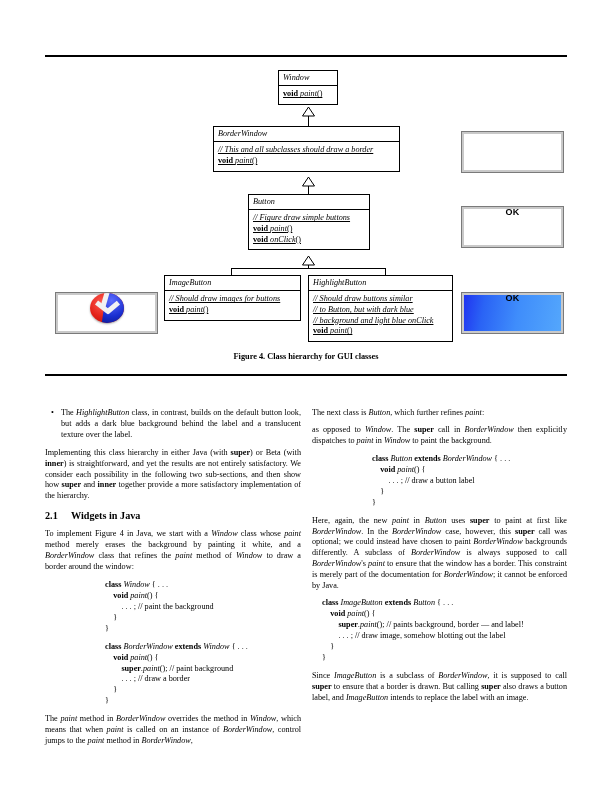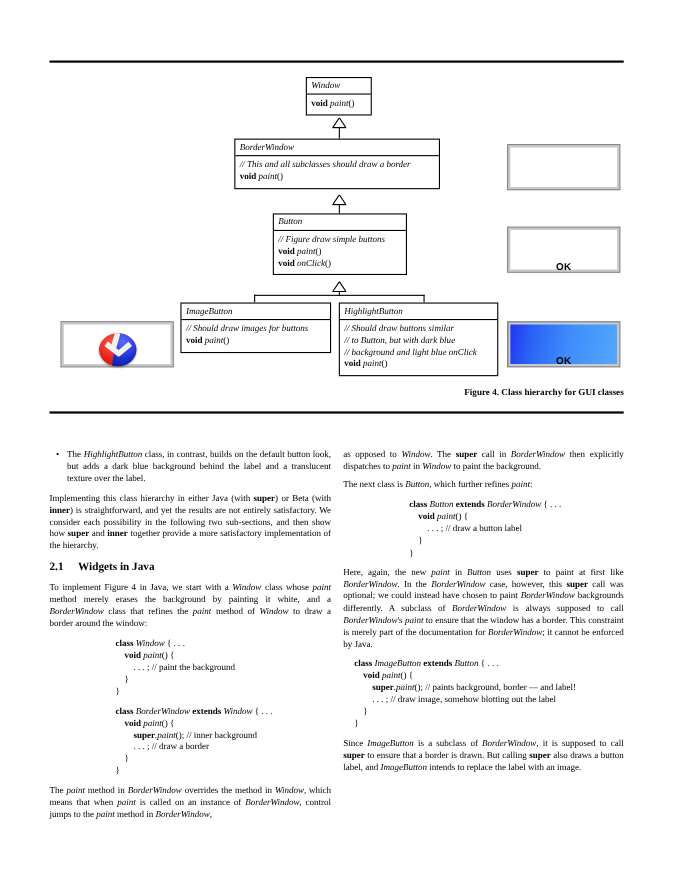--- a/index.html
+++ b/index.html
@@ -12,54 +12,54 @@
   .rule{position:absolute;left:45px;width:522px;height:1.6px;background:#000;}
   .rule.top{top:55px;}
   .rule.mid{top:374px;}
 
   
   .diagram{position:absolute;left:0;top:0;width:612px;height:350px;}
   .uml{position:absolute;border:1px solid #000;background:#fff;box-sizing:border-box;}
   .uml .name{padding:2px 4px 3px 4px;border-bottom:1px solid #000;
              font-style:italic;font-size:8.2px;line-height:1.15;white-space:nowrap;}
   .uml .body{padding:3px 4px 4px 4px;font-size:8.2px;line-height:1.3;}
-  .uml .body div{white-space:nowrap;}
+  .uml .body div{white-space:nowrap;text-decoration:underline;}
   .cmt{font-style:italic;}
   .kw{font-weight:bold;}
   .mi{font-style:italic;}
 
   
   .vline{position:absolute;width:1px;background:#000;}
   .hline{position:absolute;height:1px;background:#000;}
   .triwrap{position:absolute;}
   .triwrap svg{display:block;}
 
   
   .shot{position:absolute;box-sizing:border-box;}
   .shot .frame{width:100%;height:100%;box-sizing:border-box;
         border:1.5px solid #7a7a7a;background:#fff;
         box-shadow:inset 0 0 0 2px #c9c9c9;
-        display:flex;align-items:flex-end;justify-content:center;}
+        display:flex;align-items:flex-start;justify-content:center;}
   .shot .okl{font-family:"Liberation Sans","DejaVu Sans",sans-serif;
         font-weight:bold;font-size:9px;color:#000;letter-spacing:.3px;}
   .hl .frame{background:linear-gradient(100deg,#1f2ff0 0%,#2a63f5 22%,#3f8dfb 55%,#55a8fc 100%);}
   .hl .okl{color:#000;}
   .ball{width:34px;height:30px;border-radius:50%;position:relative;overflow:hidden;
         background:radial-gradient(circle at 36% 32%,#ff5b52 0%,#e32219 48%,#9e0f08 100%);
         box-shadow:0 1px 2px rgba(0,0,0,.35);}
   .ball .bluepart{position:absolute;right:-2px;top:-2px;width:22px;height:34px;
         background:radial-gradient(circle at 30% 30%,#5b6bff 0%,#1a2fd0 55%,#0b1480 100%);
         border-radius:0 50% 50% 0/0 50% 50% 0;transform:rotate(8deg);}
   .ball .w1,.ball .w2,.ball .w3{position:absolute;background:#f2f2f2;}
   .ball .w1{left:13px;top:-4px;width:5px;height:18px;transform:rotate(16deg);}
   .ball .w2{left:5px;top:12px;width:16px;height:4.5px;transform:rotate(38deg);}
   .ball .w3{left:15px;top:12px;width:15px;height:4.5px;transform:rotate(-40deg);}
 
   
-  .caption{position:absolute;left:45px;top:352px;width:522px;text-align:right;
+  .caption{position:absolute;left:45px;top:352px;width:522px;text-align:center;
            font-size:8.3px;font-weight:bold;}
 
   
   .col{position:absolute;top:408px;width:256px;font-size:8.2px;line-height:1.33;
        text-align:justify;}
   .col.left{left:45px;}
   .col.right{left:312px;width:255px;}
   .col p{margin:0 0 6.5px 0;}
   ul.bullets{margin:0 0 7px 0;padding:0 0 0 16px;list-style:none;}
   ul.bullets li{position:relative;text-align:justify;margin-bottom:3px;}
@@ -194,32 +194,32 @@
     <div class="code ind">
         <div class="l"><span class="b">class </span><span class="i">Window</span><span> { . . .</span></div>
         <div class="l"><span>    </span><span class="b">void </span><span class="i">paint</span><span>() {</span></div>
         <div class="l"><span>        . . . ; // paint the background</span></div>
         <div class="l"><span>    }</span></div>
         <div class="l"><span>}</span></div>
       </div>
     <div class="code ind">
         <div class="l"><span class="b">class </span><span class="i">BorderWindow </span><span class="b">extends </span><span class="i">Window</span><span> { . . .</span></div>
         <div class="l"><span>    </span><span class="b">void </span><span class="i">paint</span><span>() {</span></div>
-        <div class="l"><span>        </span><span class="b">super</span><span class="i">.paint</span><span>(); // inner background</span></div>
+        <div class="l"><span>        </span><span class="b">super</span><span class="i">.paint</span><span>(); // paint background</span></div>
         <div class="l"><span>        . . . ; // draw a border</span></div>
         <div class="l"><span>    }</span></div>
         <div class="l"><span>}</span></div>
       </div>
 
     <p><span>The </span><span class="i">paint</span><span> method in </span><span class="i">BorderWindow</span><span> overrides the method in </span><span class="i">Window</span><span>, which means that when </span><span class="i">paint</span><span> is called on an instance of </span><span class="i">BorderWindow</span><span>, control jumps to the </span><span class="i">paint</span><span> method in </span><span class="i">BorderWindow</span><span>,</span></p>
   </div>
 
   <div class="col right">
+    <p><span>The next class is </span><span class="i">Button</span><span>, which further refines </span><span class="i">paint</span><span>:</span></p>
     <p><span>as opposed to </span><span class="i">Window</span><span>. The </span><span class="b">super</span><span> call in </span><span class="i">BorderWindow</span><span> then explicitly dispatches to </span><span class="i">paint</span><span> in </span><span class="i">Window</span><span> to paint the background.</span></p>
-    <p><span>The next class is </span><span class="i">Button</span><span>, which further refines </span><span class="i">paint</span><span>:</span></p>
 
     <div class="code ind">
         <div class="l"><span class="b">class </span><span class="i">Button </span><span class="b">extends </span><span class="i">BorderWindow</span><span> { . . .</span></div>
         <div class="l"><span>    </span><span class="b">void </span><span class="i">paint</span><span>() {</span></div>
         <div class="l"><span>        . . . ; // draw a button label</span></div>
         <div class="l"><span>    }</span></div>
         <div class="l"><span>}</span></div>
       </div>
 
     <p><span>Here, again, the new </span><span class="i">paint</span><span> in </span><span class="i">Button</span><span> uses </span><span class="b">super</span><span> to paint at first like </span><span class="i">BorderWindow</span><span>. In the </span><span class="i">BorderWindow</span><span> case, however, this </span><span class="b">super</span><span> call was optional; we could instead have chosen to paint </span><span class="i">BorderWindow</span><span> backgrounds differently. A subclass of </span><span class="i">BorderWindow</span><span> is always supposed to call </span><span class="i">BorderWindow</span><span>'s </span><span class="i">paint</span><span> to ensure that the window has a border. This constraint is merely part of the documentation for </span><span class="i">BorderWindow</span><span>; it cannot be enforced by Java.</span></p>

